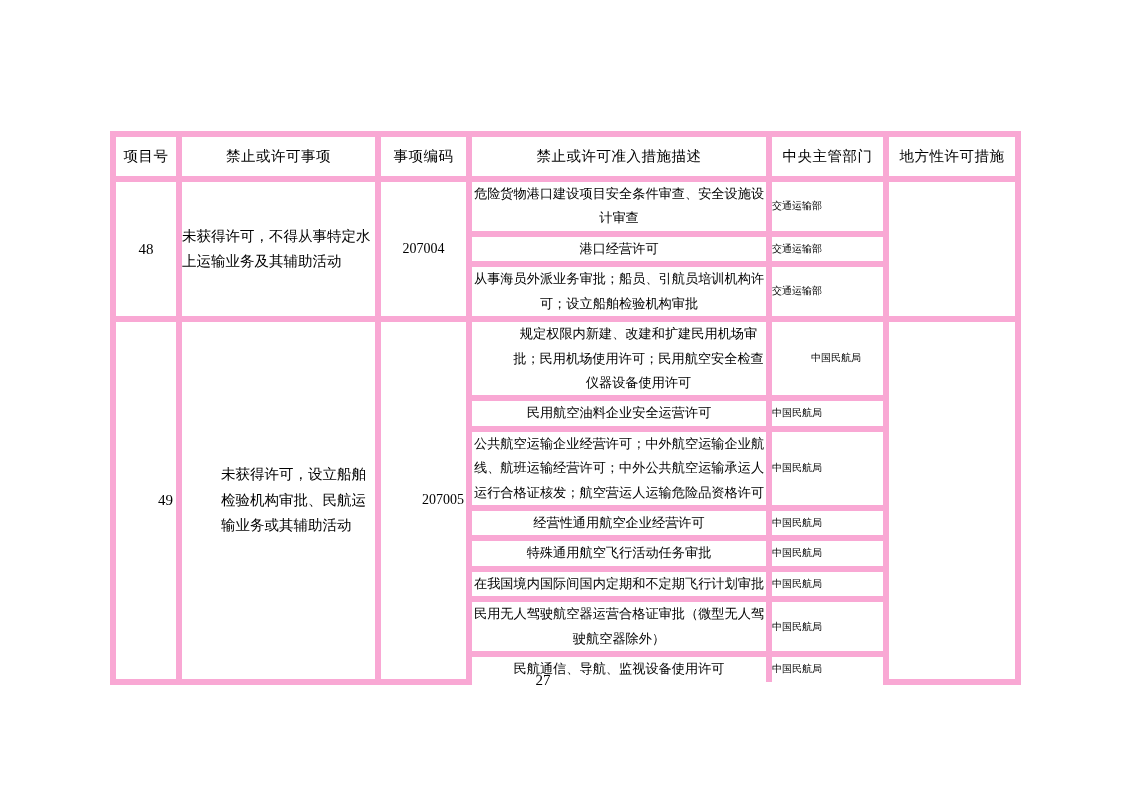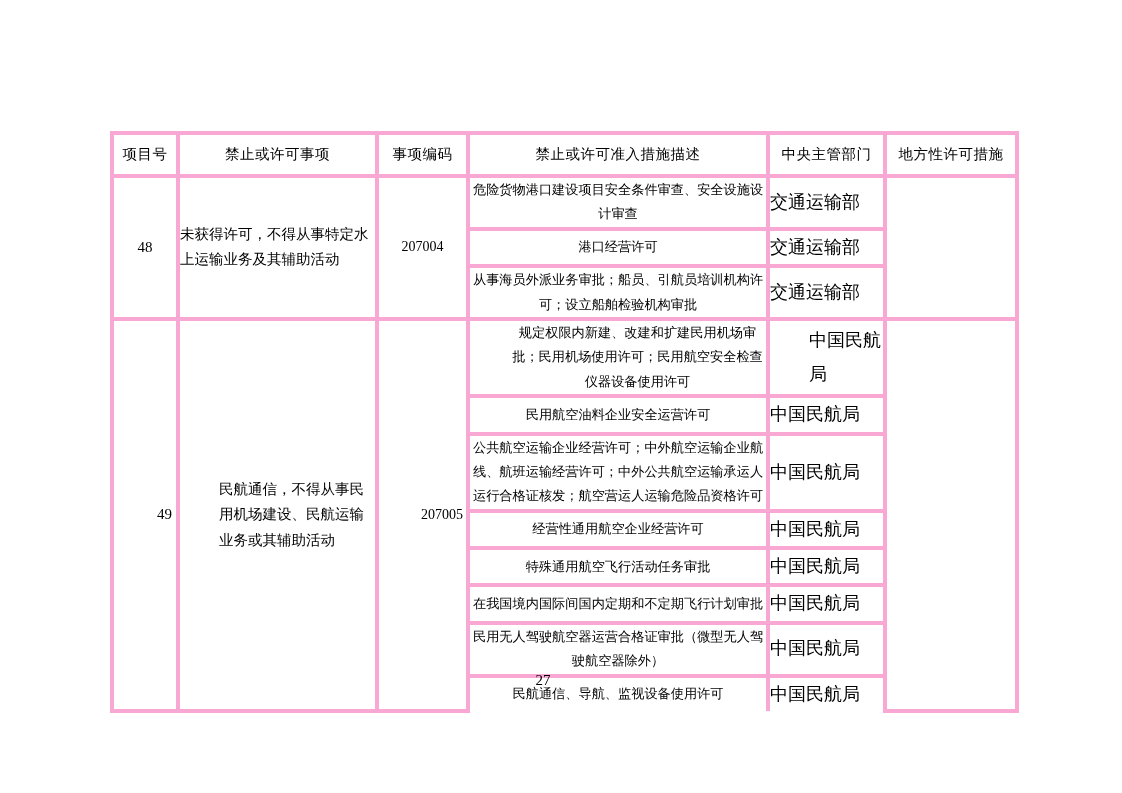--- a/index.html
+++ b/index.html
@@ -28,21 +28,21 @@
     top: 131px;
     width: 905px;
   }
   table.doc-table {
     border-collapse: collapse;
     width: 905px;
     table-layout: fixed;
   }
   table.doc-table td,
   table.doc-table th {
-    border: 4px solid #f9a8d4;
+    border: 6px solid #f9a8d4;
     vertical-align: middle;
     padding: 0;
   }
   
   col.c1 { width: 66px; }
   col.c2 { width: 199px; }
   col.c3 { width: 91px; }
   col.c4 { width: 300px; }
   col.c5 { width: 117px; }
   col.c6 { width: 132px; }
@@ -83,21 +83,21 @@
     font-size: 13.2px;
     line-height: 1.85;
     padding: 7px 10px 7px 12px;
     text-align: center;
     border-left: 1px solid #000;
     border-right: 1px solid #000;
     border-top: none;
     border-bottom: none;
   }
   td.dept-cell {
-    font-size: 18px;
+    font-size: 10px;
     line-height: 1.85;
     padding: 7px 8px 7px 12px;
     text-align: left;
     border-left: 1px solid #000;
     border-right: 1px solid #000;
     border-top: none;
     border-bottom: none;
     vertical-align: top;
   }
   
@@ -167,21 +167,21 @@
           <td class="measure">港口经营许可</td>
           <td class="dept-cell">交通运输部</td>
         </tr>
         <tr>
           <td class="measure">从事海员外派业务审批；船员、引航员培训机构许可；设立船舶检验机构审批</td>
           <td class="dept-cell">交通运输部</td>
         </tr>
 
         <tr class="group-sep">
           <td class="idx" rowspan="8">49</td>
-          <td class="matter" rowspan="8">民航通信，不得从事民用机场建设、民航运输业务或其辅助活动</td>
+          <td class="matter" rowspan="8">未获得许可，设立船舶检验机构审批、民航运输业务或其辅助活动</td>
           <td class="code" rowspan="8">207005</td>
           <td class="measure">规定权限内新建、改建和扩建民用机场审批；民用机场使用许可；民用航空安全检查仪器设备使用许可</td>
           <td class="dept-cell">中国民航局</td>
           <td class="local blank-cell" rowspan="8"></td>
         </tr>
         <tr>
           <td class="measure">民用航空油料企业安全运营许可</td>
           <td class="dept-cell">中国民航局</td>
         </tr>
         <tr>

